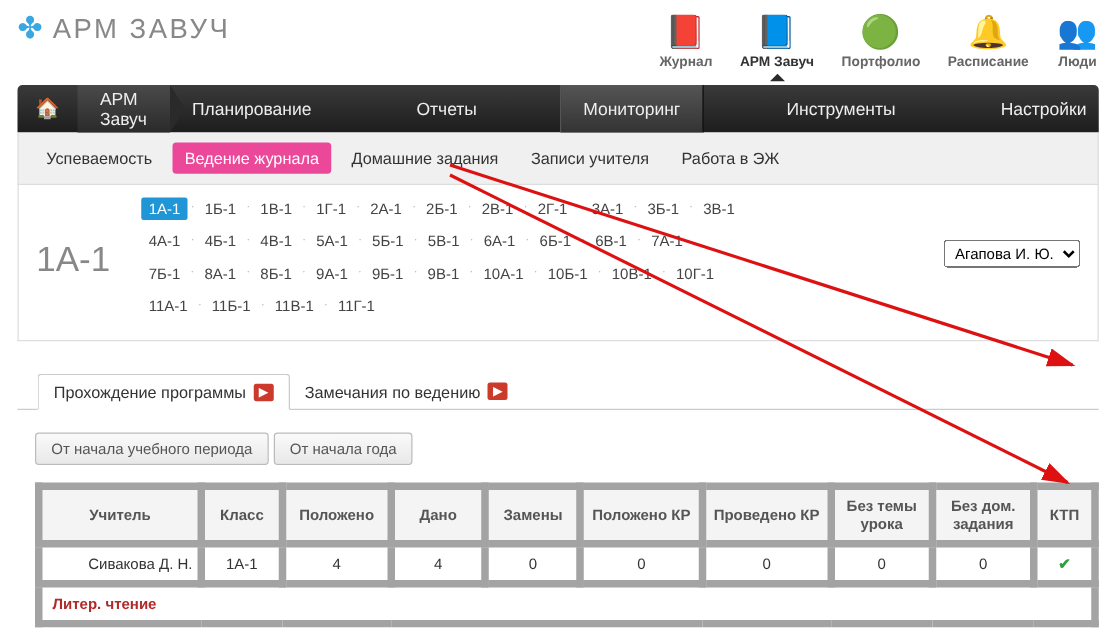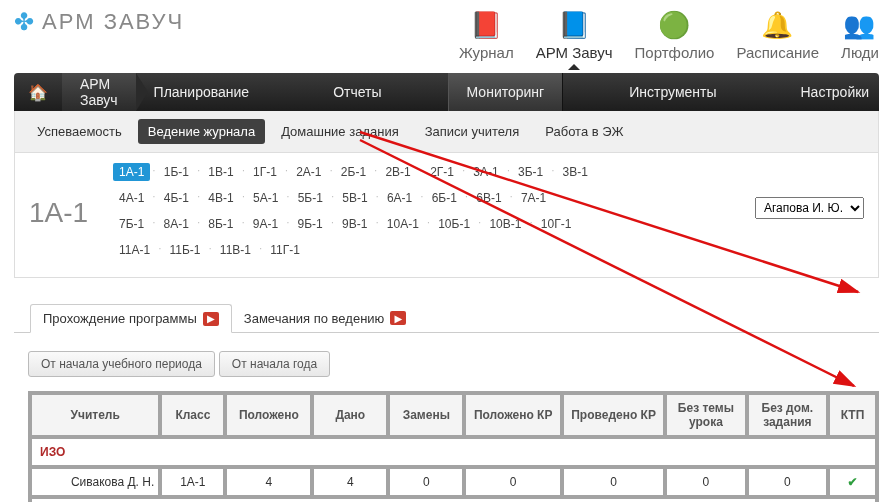--- a/index.html
+++ b/index.html
@@ -6,36 +6,36 @@
   body { font-family: Arial, sans-serif; font-size: 13px; color: #333; background: #fff; width: 893px; position: relative; }
   
   
   .header { display: flex; align-items: flex-start; padding: 8px 14px 4px 14px; }
   .logo-area { display: flex; align-items: center; gap: 8px; }
   .logo-icon { color: #3ba7e0; font-size: 24px; }
   .logo-text { color: #888; font-size: 22px; letter-spacing: 2px; font-weight: 300; }
   .top-icons { display: flex; margin-left: auto; gap: 22px; }
   .top-icon-item { display: flex; flex-direction: column; align-items: center; gap: 2px; cursor: pointer; position: relative; }
   .top-icon-item .icon-box { width: 34px; height: 34px; display: flex; align-items: center; justify-content: center; font-size: 26px; }
-  .top-icon-item .label { font-size: 15px; color: #666; }
+  .top-icon-item .label { font-size: 11px; color: #666; font-weight: bold; }
   .top-icon-item.active .label { color: #333; }
   .top-icon-item.active::after { content:''; position:absolute; bottom:-9px; left:50%; transform:translateX(-50%); width:0; height:0; border-left:6px solid transparent; border-right:6px solid transparent; border-bottom:6px solid #2a2a2a; }
   
   
   .main-nav { background: linear-gradient(#3a3a3a,#1d1d1d); display: flex; align-items: stretch; height: 38px; margin: 8px 14px 0 14px; border-radius: 4px 4px 0 0; }
   .main-nav-item { color: #eee; padding: 0 18px; display: flex; align-items: center; cursor: pointer; font-size: 14px; position: relative; }
   .main-nav-item.home { padding: 0 14px; font-size: 16px; }
   .main-nav-item.arrow { background: linear-gradient(#4a4a4a,#2a2a2a); }
   .main-nav-item.arrow::after { content:''; position:absolute; right:-12px; top:0; width:0; height:0; border-top:19px solid transparent; border-bottom:19px solid transparent; border-left:12px solid #2a2a2a; z-index:2;}
   .main-nav-item.active { background: linear-gradient(#555,#333); border-left: 1px solid #555; border-right:1px solid #111; }
   
   
   .sub-nav { background: #f0f0f0; border: 1px solid #ddd; border-top: none; padding: 8px 12px; margin: 0 14px; display: flex; gap: 6px; align-items: center; }
   .sub-nav-item { padding: 5px 10px; cursor: pointer; color: #333; border-radius: 3px; }
-  .sub-nav-item.active { background: #404040; color: #fff; }
+  .sub-nav-item.active { background: #ec4899; color: #fff; }
   
   
   .class-panel { border: 1px solid #ddd; border-top: none; padding: 10px 14px 14px 14px; margin: 0 14px; display: flex; gap: 14px; position: relative; background:#fff; }
   .class-current { font-size: 28px; color: #888; align-self: center; min-width: 70px; }
   .class-grid { display: flex; flex-wrap: wrap; gap: 4px 2px; flex: 1; align-content: flex-start; max-width: 560px; }
   .class-cell { padding: 2px 6px; font-size: 12px; color: #444; cursor: pointer; white-space: nowrap; }
   .class-cell.active { background: #2196d6; color: #fff; border-radius: 2px; }
   .class-sep { color: #bbb; font-size: 10px; padding-top:2px; }
   .teacher-select { position: absolute; right: 14px; top: 44px; }
   .teacher-select select { font-size: 12px; padding: 2px 4px; }
@@ -47,21 +47,21 @@
   .tab-arrow { background:#cc3a2c; color:#fff; width:16px; height:14px; display:inline-flex; align-items:center; justify-content:center; font-size:10px; border-radius:2px; }
   .quarter-select { margin-left: auto; }
   .quarter-select select { font-size: 12px; padding: 2px 4px; min-width: 100px; }
   
   
   .period-btns { display: flex; margin: 18px 14px 0 28px; gap: 4px; }
   .period-btn { border: 1px solid #bbb; background: linear-gradient(#fafafa,#e8e8e8); padding: 5px 12px; font-size: 12px; color: #555; cursor: pointer; border-radius: 3px; }
   
   
   .data-table { border-collapse: collapse; margin: 14px 14px 0 28px; width: calc(100% - 42px); table-layout: fixed; }
-  .data-table th, .data-table td { border: 4px solid #a3a3a3; padding: 6px 4px; font-size: 12px; text-align: center; }
+  .data-table th, .data-table td { border: 6px solid #a3a3a3; padding: 6px 4px; font-size: 12px; text-align: center; }
   .data-table th { background: #f4f4f4; color: #555; font-weight: bold; }
   .data-table td.subject { text-align: left; color: #b02a2a; font-weight: bold; padding-left: 8px; }
   .data-table td.teacher { text-align: right; padding-left: 8px; }
   .check { color: #2e9e3e; font-weight: bold; }
 
   
   .annot { position:absolute; left:0; top:0; pointer-events:none; }
 </style>
 </head>
 <body>
@@ -234,23 +234,20 @@
         <th>Замены</th>
         <th>Положено КР</th>
         <th>Проведено КР</th>
         <th>Без темы урока</th>
         <th>Без дом. задания</th>
         <th>КТП</th>
       </tr>
     </thead>
   <tbody id="tbody">
       <tr>
-        <td class="subject" colspan="10">ИЗО</td>
-      </tr>
-      <tr>
         <td class="teacher">Сивакова Д. Н.</td>
         <td>1А-1</td>
         <td>4</td>
         <td>4</td>
         <td>0</td>
         <td>0</td>
         <td>0</td>
         <td>0</td>
         <td>0</td>
         <td><span class="check">✔</span></td>

